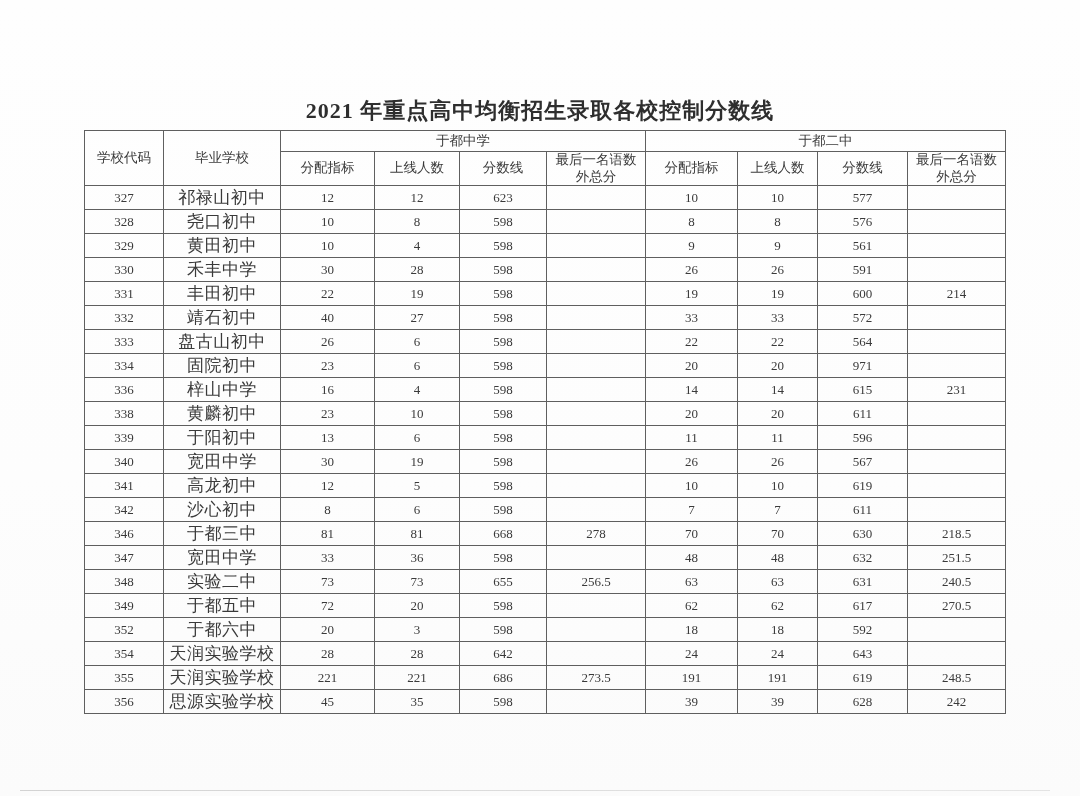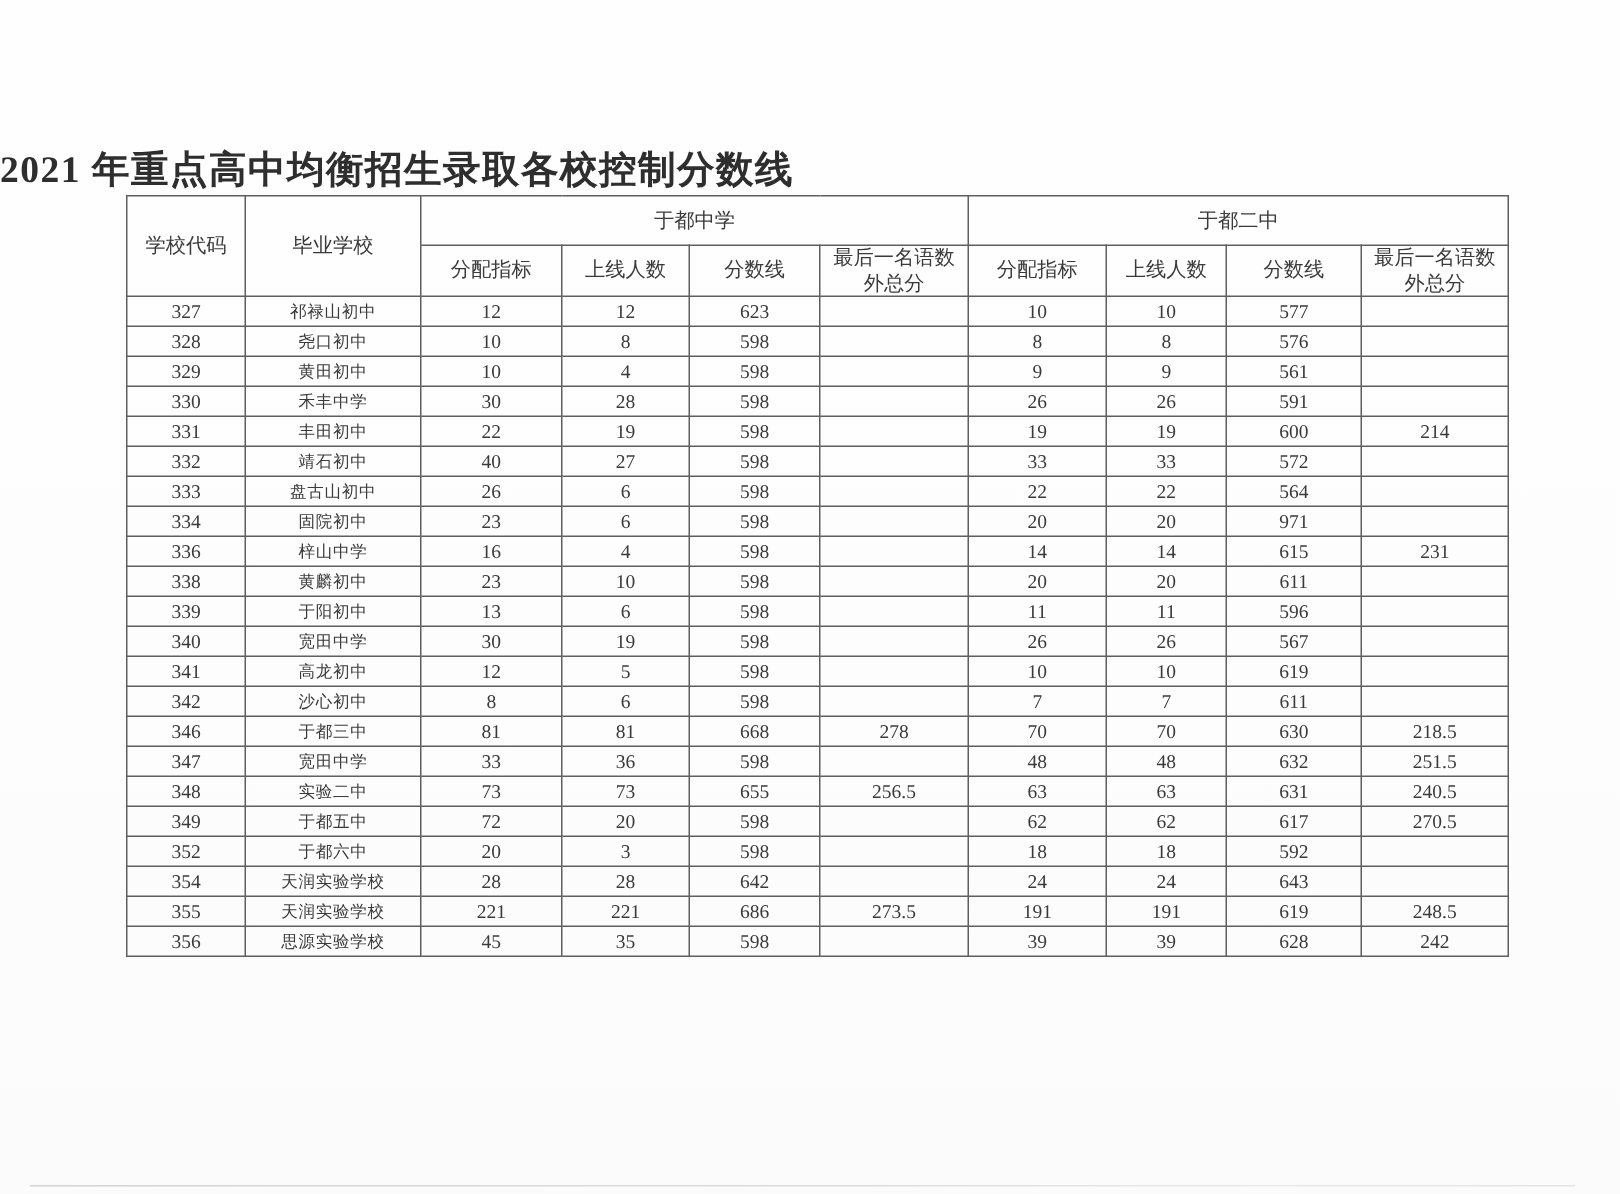--- a/index.html
+++ b/index.html
@@ -13,21 +13,22 @@
   }
   .page {
     position: absolute;
     inset: 0;
     background: linear-gradient(180deg, #fefefe 0%, #fdfdfd 60%, #fbfbfb 100%);
   }
   .doc-title {
     position: absolute;
     top: 96px;
     left: 0; right: 0;
-    font-size: 25px;
+    text-align: center;
+    font-size: 22px;
     font-weight: bold;
     color: #2e2e2e;
     letter-spacing: 1px;
   }
   table.scores {
     position: absolute;
     left: 84px;
     top: 130px;
     width: 921px;
     border-collapse: collapse;
@@ -37,25 +38,25 @@
   }
   table.scores th, table.scores td {
     border: 1px solid #5f5f5f;
     text-align: center;
     vertical-align: middle;
     padding: 0 2px;
     font-weight: normal;
     overflow: hidden;
     white-space: nowrap;
   }
-  table.scores thead th.grp { height: 33px; }
+  table.scores thead th.grp { height: 21px; }
   table.scores thead th.sub { height: 34px; white-space: normal; line-height: 1.2; }
   table.scores thead th.span2 { white-space: normal; line-height: 1.25; }
   table.scores tbody td { height: 20px; font-size: 13px; }
-  table.scores tbody td:nth-child(2) { font-size: 11px; letter-spacing: 0.5px; }
+  table.scores tbody td:nth-child(2) { font-size: 17px; letter-spacing: 0.5px; }
   .note {
     position: absolute;
     left: 65px;
     top: 648px;
     width: 960px;
     font-size: 13.5px;
     color: #4a4a4a;
     letter-spacing: 0.2px;
   }
   .scan-bottom-edge {

